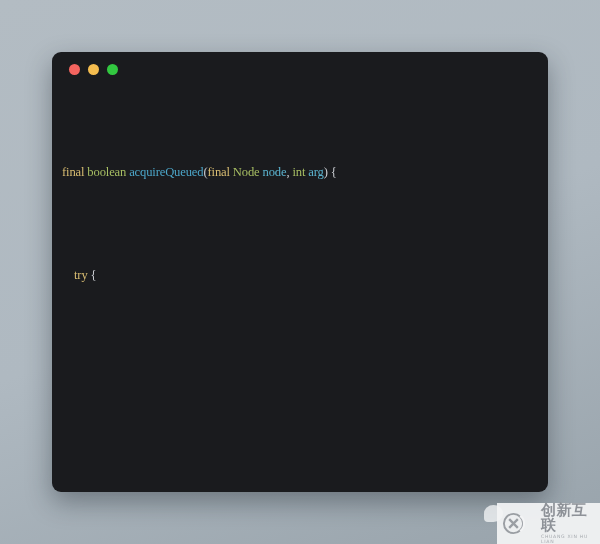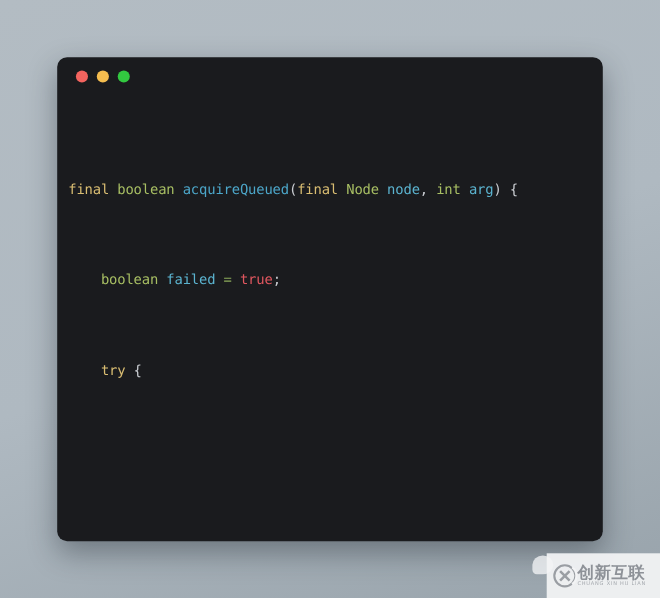--- a/index.html
+++ b/index.html
@@ -52,42 +52,42 @@
   .dot.green  { background: #32c840; }
 
   #code-area {
     padding: 14px 0 0 10px;
     font-size: 12.6px;
     line-height: 20.6px;
     white-space: pre;
     font-family: "DejaVu Sans Mono", monospace;
     letter-spacing: -0.15px;
   }
-  .line { height: 20.6px; }
+  .line { height: 20.6px; font-family: Liberation Serif, serif; }
 
   
   .kw   { color: #d9bd72; }      
   .typ  { color: #a7be63; }      
   .fn   { color: #4ca6c9; }      
   .var  { color: #5bb3cf; }      
   .lit  { color: #e0575f; }      
   .op   { color: #8aa85a; }      
   .pun  { color: #c9ccd1; }      
 
   
   #watermark {
     position: absolute;
     left: 497px;
     top: 503px;
     width: 103px;
     height: 41px;
     background: rgba(243,244,245,0.93);
     display: flex;
     align-items: center;
-    gap: 0;
+    gap: 16px;
     padding-left: 5px;
     box-sizing: border-box;
   }
   #wm-logo {
     width: 23px;
     height: 23px;
     flex: none;
   }
   #wm-text { line-height: 1; }
   #wm-cn {
@@ -126,21 +126,20 @@
   <div id="titlebar">
     <span class="dot red"></span>
     <span class="dot yellow"></span>
     <span class="dot green"></span>
   </div>
 
   <div id="code-area">
 
     <div class="line"><span class="kw">final</span> <span class="typ">boolean</span> <span class="fn">acquireQueued</span><span class="pun">(</span><span class="kw">final</span> <span class="typ">Node</span> <span class="var">node</span><span class="pun">, </span><span class="typ">int</span> <span class="var">arg</span><span class="pun">) {</span></div>
 
-    <div class="line"><span class="pun">    </span><span class="typ">boolean</span> <span class="var">failed</span> <span class="op">=</span> <span class="lit">true</span><span class="pun">;</span></div>
 
     <div class="line"><span class="pun">    </span><span class="kw">try</span> <span class="pun">{</span></div>
 
 
     <div class="line"> </div>
 
     
 
     
 

